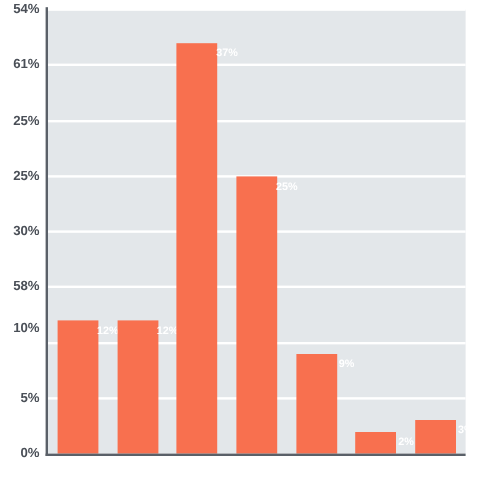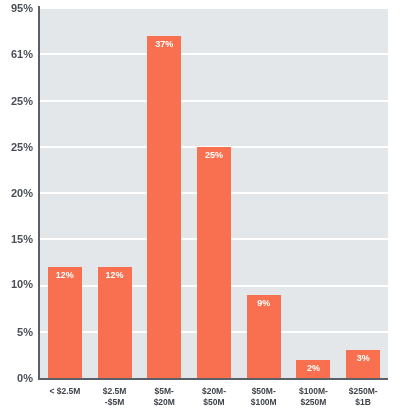--- a/index.html
+++ b/index.html
@@ -96,20 +96,21 @@
     position: absolute;
     top: 3px;
     left: 0;
     width: 100%;
     text-align: center;
     font-size: 9px;
     font-weight: bold;
     color: #ffffff;
     letter-spacing: 0px;
     line-height: 11px;
+    padding-left: 25px;
   }
 
   
   .x-axis-labels {
     position: absolute;
     left: 40px;
     top: 386px;
     width: 348px;
     height: 34px;
   }
@@ -125,27 +126,27 @@
   }
 </style>
 </head>
 <body>
 
 <div class="chart-root">
 
   <div class="y-axis-labels">
       <div class="y-tick-label" style="top: 378px;">0%</div>
       <div class="y-tick-label" style="top: 331.75px;">5%</div>
-      <div class="y-tick-label" style="top: 284px;">10%</div>
-      <div class="y-tick-label" style="top: 239.25px;">15%</div>
-      <div class="y-tick-label" style="top: 193px;">20%</div>
+      <div class="y-tick-label" style="top: 274px;">10%</div>
+      <div class="y-tick-label" style="top: 239.25px;">58%</div>
+      <div class="y-tick-label" style="top: 193px;">30%</div>
       <div class="y-tick-label" style="top: 146.75px;">25%</div>
       <div class="y-tick-label" style="top: 100.5px;">25%</div>
       <div class="y-tick-label" style="top: 54.25px;">61%</div>
-      <div class="y-tick-label" style="top: 8px;">95%</div>
+      <div class="y-tick-label" style="top: 8px;">54%</div>
     </div>
 
   <div class="plot-area">
       <div class="gridline" style="top: -1px;"></div>
       <div class="gridline" style="top: 45.25px;"></div>
       <div class="gridline" style="top: 91.5px;"></div>
       <div class="gridline" style="top: 137.75px;"></div>
       <div class="gridline" style="top: 184px;"></div>
       <div class="gridline" style="top: 230.25px;"></div>
       <div class="gridline" style="top: 276.5px;"></div>
@@ -171,29 +172,14 @@
         </div>
         <div class="bar" style="left: 306.143px; width: 34px; height: 27.75px;">
           <span class="bar-value">3%</span>
         </div>
       </div>
   </div>
 
   <div class="axis-spine-y"></div>
   <div class="axis-spine-x"></div>
 
-  <div class="x-axis-labels">
-      <div class="x-tick-label" style="left: 0px; width: 49.7143px;">&lt; $2.5M</div>
-      <div class="x-tick-label" style="left: 49.7143px; width: 49.7143px;">$2.5M
--$5M</div>
-      <div class="x-tick-label" style="left: 99.4286px; width: 49.7143px;">$5M-
-$20M</div>
-      <div class="x-tick-label" style="left: 149.143px; width: 49.7143px;">$20M-
-$50M</div>
-      <div class="x-tick-label" style="left: 198.857px; width: 49.7143px;">$50M-
-$100M</div>
-      <div class="x-tick-label" style="left: 248.571px; width: 49.7143px;">$100M-
-$250M</div>
-      <div class="x-tick-label" style="left: 298.286px; width: 49.7143px;">$250M-
-$1B</div>
-    </div>
 
 </div>
 
 </body></html>

